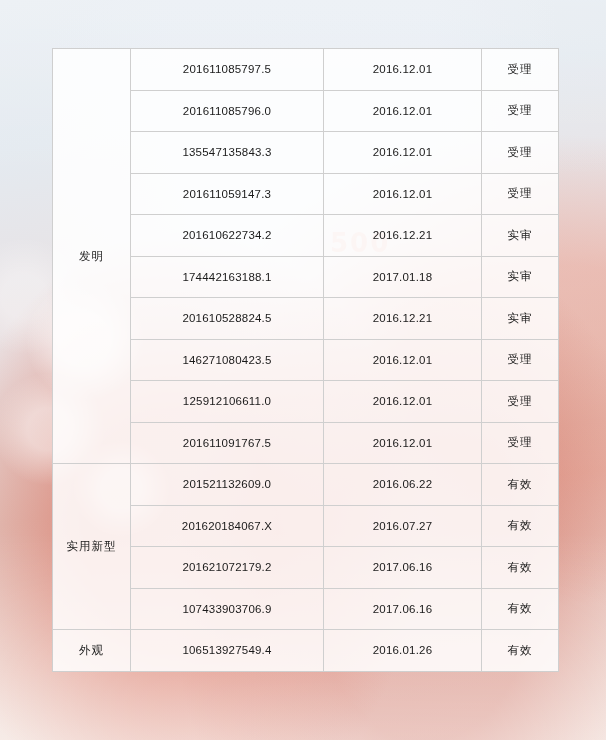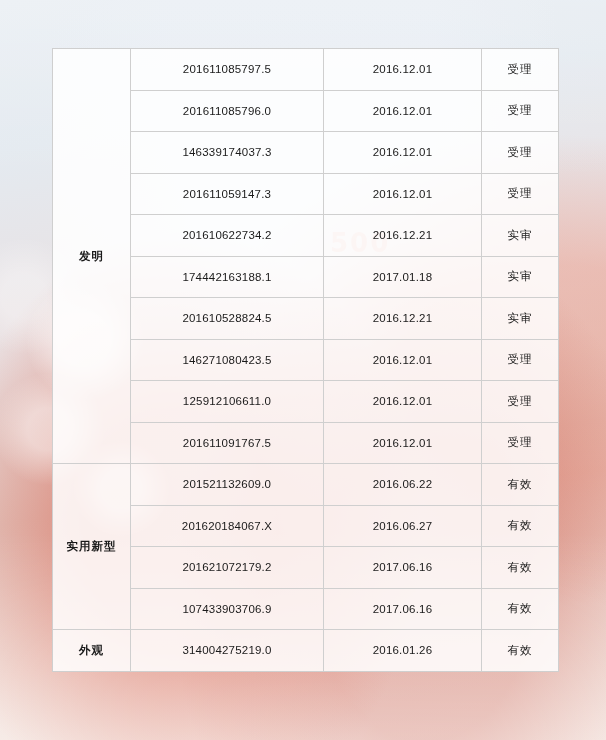--- a/index.html
+++ b/index.html
@@ -70,21 +70,21 @@
     height: 40.5px;
     font-size: 11.5px;
     color: #1a1a1a;
     text-align: center;
     vertical-align: middle;
     padding: 0;
     font-family: "Liberation Sans", "DejaVu Sans", sans-serif;
   }
   td.col-type {
     width: 77px;
-    font-weight: bold;
+    font-weight: normal;
     font-size: 12.5px;
     letter-spacing: 1px;
   }
   td.col-number {
     width: 192px;
     letter-spacing: 0.2px;
   }
   td.col-date {
     width: 157px;
     letter-spacing: 0.2px;
@@ -111,21 +111,21 @@
           <td class="col-number">201611085797.5</td>
           <td class="col-date">2016.12.01</td>
           <td class="col-status">受理</td>
         </tr>
         <tr>
           <td class="col-number">201611085796.0</td>
           <td class="col-date">2016.12.01</td>
           <td class="col-status">受理</td>
         </tr>
         <tr>
-          <td class="col-number">146339174037.3</td>
+          <td class="col-number">135547135843.3</td>
           <td class="col-date">2016.12.01</td>
           <td class="col-status">受理</td>
         </tr>
         <tr>
           <td class="col-number">201611059147.3</td>
           <td class="col-date">2016.12.01</td>
           <td class="col-status">受理</td>
         </tr>
         <tr>
           <td class="col-number">201610622734.2</td>
@@ -158,34 +158,34 @@
           <td class="col-status">受理</td>
         </tr>
         <tr>
           <td class="col-type" rowspan="4">实用新型</td>
           <td class="col-number">201521132609.0</td>
           <td class="col-date">2016.06.22</td>
           <td class="col-status">有效</td>
         </tr>
         <tr>
           <td class="col-number">201620184067.X</td>
-          <td class="col-date">2016.06.27</td>
+          <td class="col-date">2016.07.27</td>
           <td class="col-status">有效</td>
         </tr>
         <tr>
           <td class="col-number">201621072179.2</td>
           <td class="col-date">2017.06.16</td>
           <td class="col-status">有效</td>
         </tr>
         <tr>
           <td class="col-number">107433903706.9</td>
           <td class="col-date">2017.06.16</td>
           <td class="col-status">有效</td>
         </tr>
         <tr>
           <td class="col-type" rowspan="1">外观</td>
-          <td class="col-number">314004275219.0</td>
+          <td class="col-number">106513927549.4</td>
           <td class="col-date">2016.01.26</td>
           <td class="col-status">有效</td>
         </tr>
       </tbody>
   </table>
 </div>
 
 </body></html>

